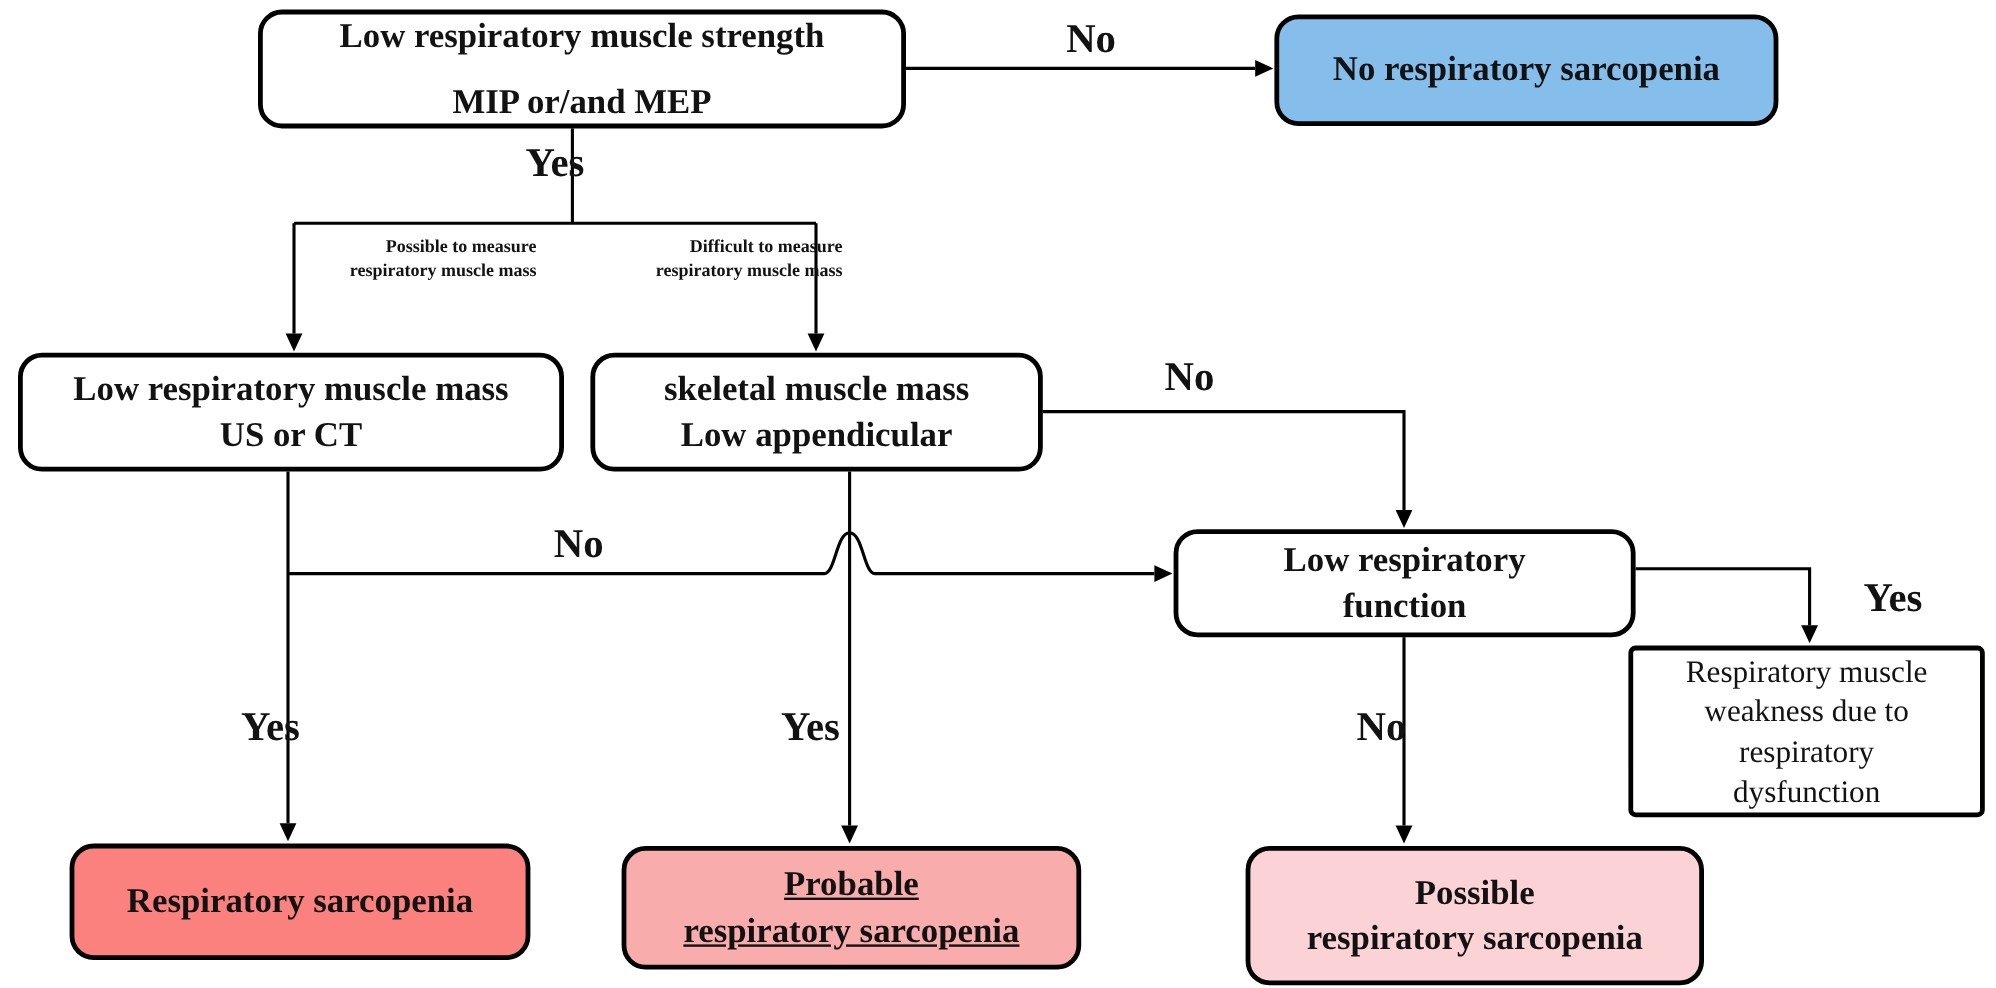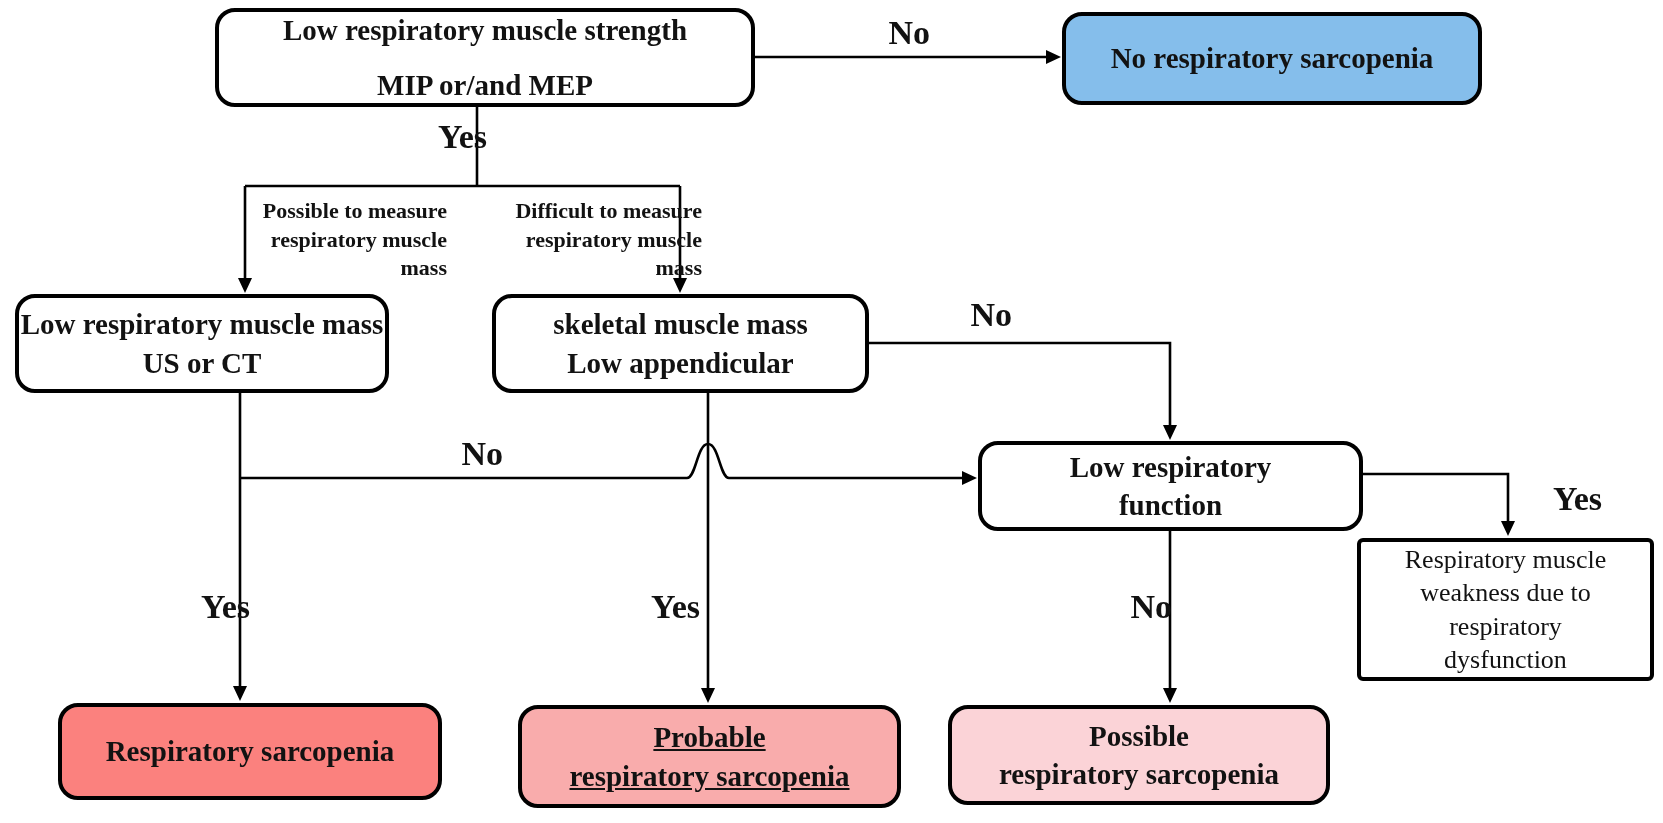--- a/index.html
+++ b/index.html
@@ -26,38 +26,38 @@
     flex-direction: column;
     align-items: center;
     justify-content: center;
     text-align: center;
     font-weight: bold;
     font-size: 29px;
     line-height: 1.32;
   }
   .n-strength     { left: 215px;  top: 8px;   width: 540px; height: 99px;  }
   .n-nosarc       { left: 1062px; top: 12px;  width: 420px; height: 93px;  }
-  .n-musclemass   { left: 15px;   top: 294px; width: 374px; height: 99px;  }
+  .n-musclemass   { left: 15px;   top: 294px; width: 455px; height: 99px;  }
   .n-appendicular { left: 492px;  top: 294px; width: 377px; height: 99px;  }
   .n-function     { left: 978px;  top: 441px; width: 385px; height: 90px;  }
   .n-weakness     { left: 1357px; top: 538px; width: 297px; height: 143px;
                     font-weight: normal; font-size: 26px; line-height: 1.28; border-radius: 6px; }
   .n-sarcopenia   { left: 58px;   top: 703px; width: 384px; height: 97px;  }
   .n-probable     { left: 518px;  top: 705px; width: 383px; height: 103px; text-decoration: underline; }
-  .n-possible     { left: 948px;  top: 705px; width: 382px; height: 100px; }
+  .n-possible     { left: 1038px;  top: 705px; width: 382px; height: 116px; }
 
   .edge-label {
     position: absolute;
     text-align: right;
     font-size: 34px;
     line-height: 1.1;
     width: 100px;
     font-weight: bold;
   }
-  .edge-label.small { font-size: 22px; line-height: 1.3; width: 200px; }
+  .edge-label.small { font-size: 15px; line-height: 1.3; width: 200px; }
   .lbl-no-top        { left: 830px;  top: 14px;  }
   .lbl-yes-top       { left: 387px;  top: 118px; }
   .lbl-possible-meas { left: 247px;  top: 197px; }
   .lbl-difficult-meas{ left: 502px;  top: 197px; }
   .lbl-no-append     { left: 912px;  top: 296px; }
   .lbl-no-cross      { left: 403px;  top: 435px; }
   .lbl-yes-left      { left: 150px;  top: 588px; }
   .lbl-yes-mid       { left: 600px;  top: 588px; }
   .lbl-no-func       { left: 1072px; top: 588px; }
   .lbl-yes-right     { left: 1502px; top: 480px; }

